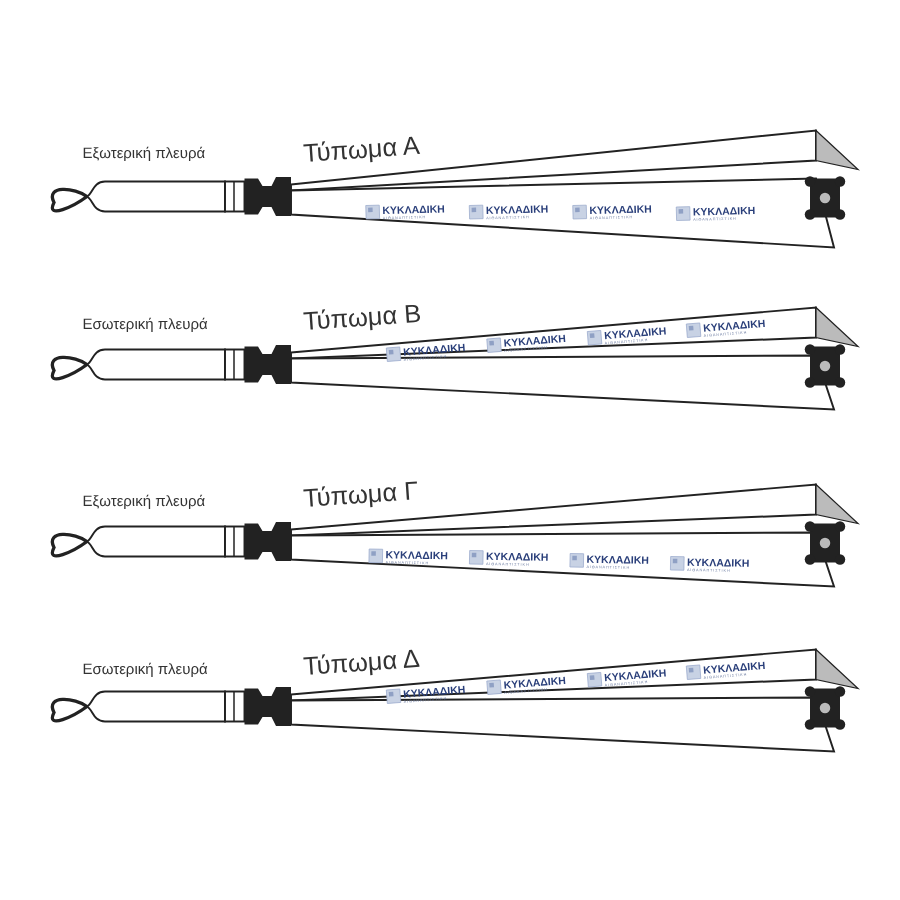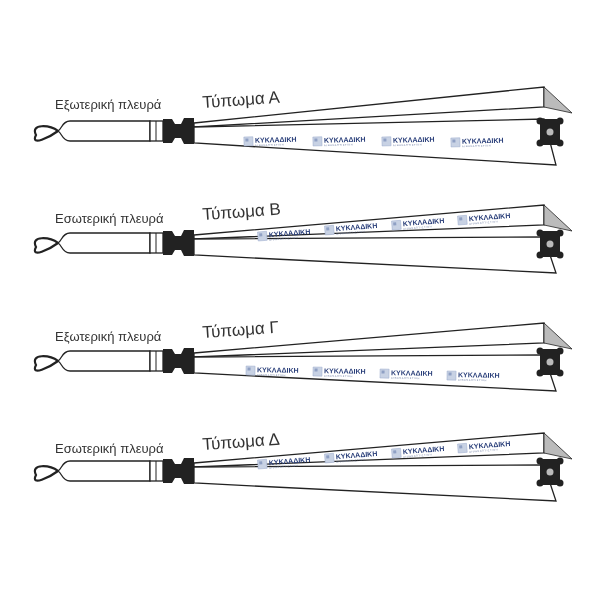--- a/index.html
+++ b/index.html
@@ -1,18 +1,18 @@
 <!DOCTYPE html>
 <html><head>
 <meta charset="utf-8">
 <style>
   html,body{margin:0;padding:0;background:#ffffff;}
   body{width:600px;height:600px;position:relative;overflow:hidden;font-family:"Liberation Sans",sans-serif;}
   svg{position:absolute;left:0;top:0;}
-  .side-label{position:absolute;font-size:13px;color:#333333;white-space:nowrap;}
+  .side-label{position:absolute;font-size:10px;color:#333333;white-space:nowrap;}
   .print-label{position:absolute;font-size:17px;color:#333333;white-space:nowrap;transform:rotate(-4deg);transform-origin:left bottom;}
   .logo-text{font-family:"Liberation Sans",sans-serif;font-weight:bold;font-size:7px;fill:#2a3f7a;}
   .logo-sub{font-family:"Liberation Sans",sans-serif;font-size:2.5px;fill:#6a7aa0;letter-spacing:0.6px;}
 </style>
 </head>
 <body>
 
 <div class="side-label" style="left:55px;top:97px;">Εξωτερική πλευρά</div>
 <div class="print-label" style="left:203px;top:93px;">Τύπωμα Α</div>
 

